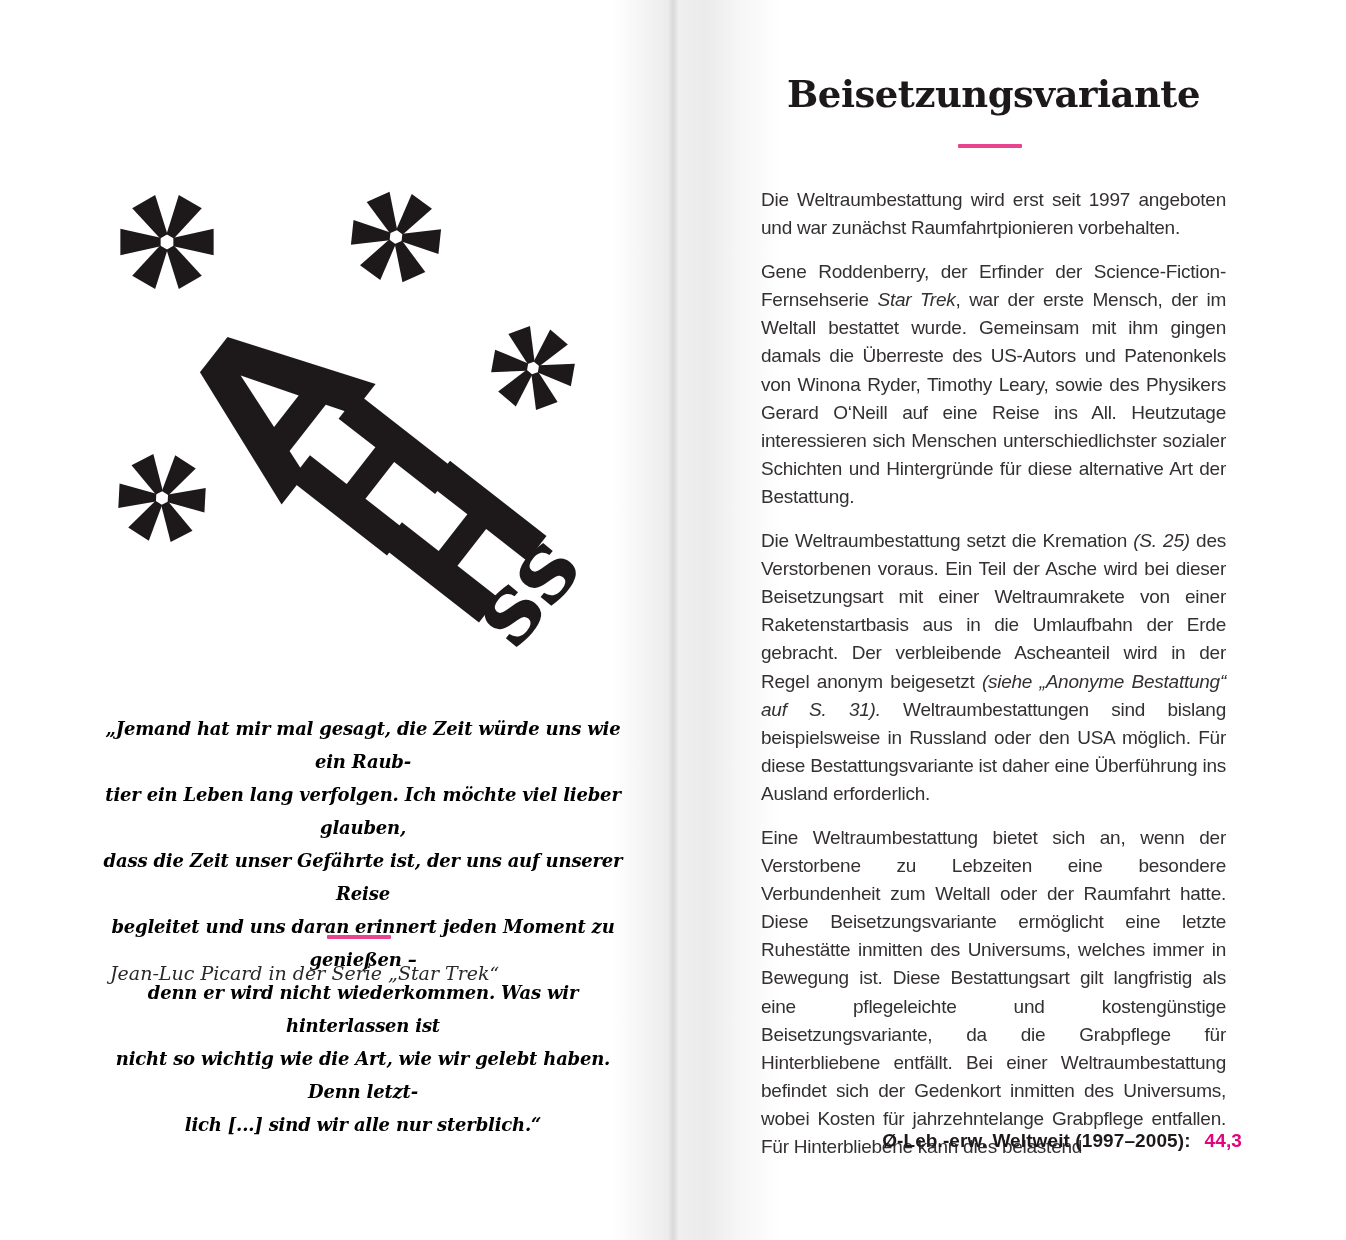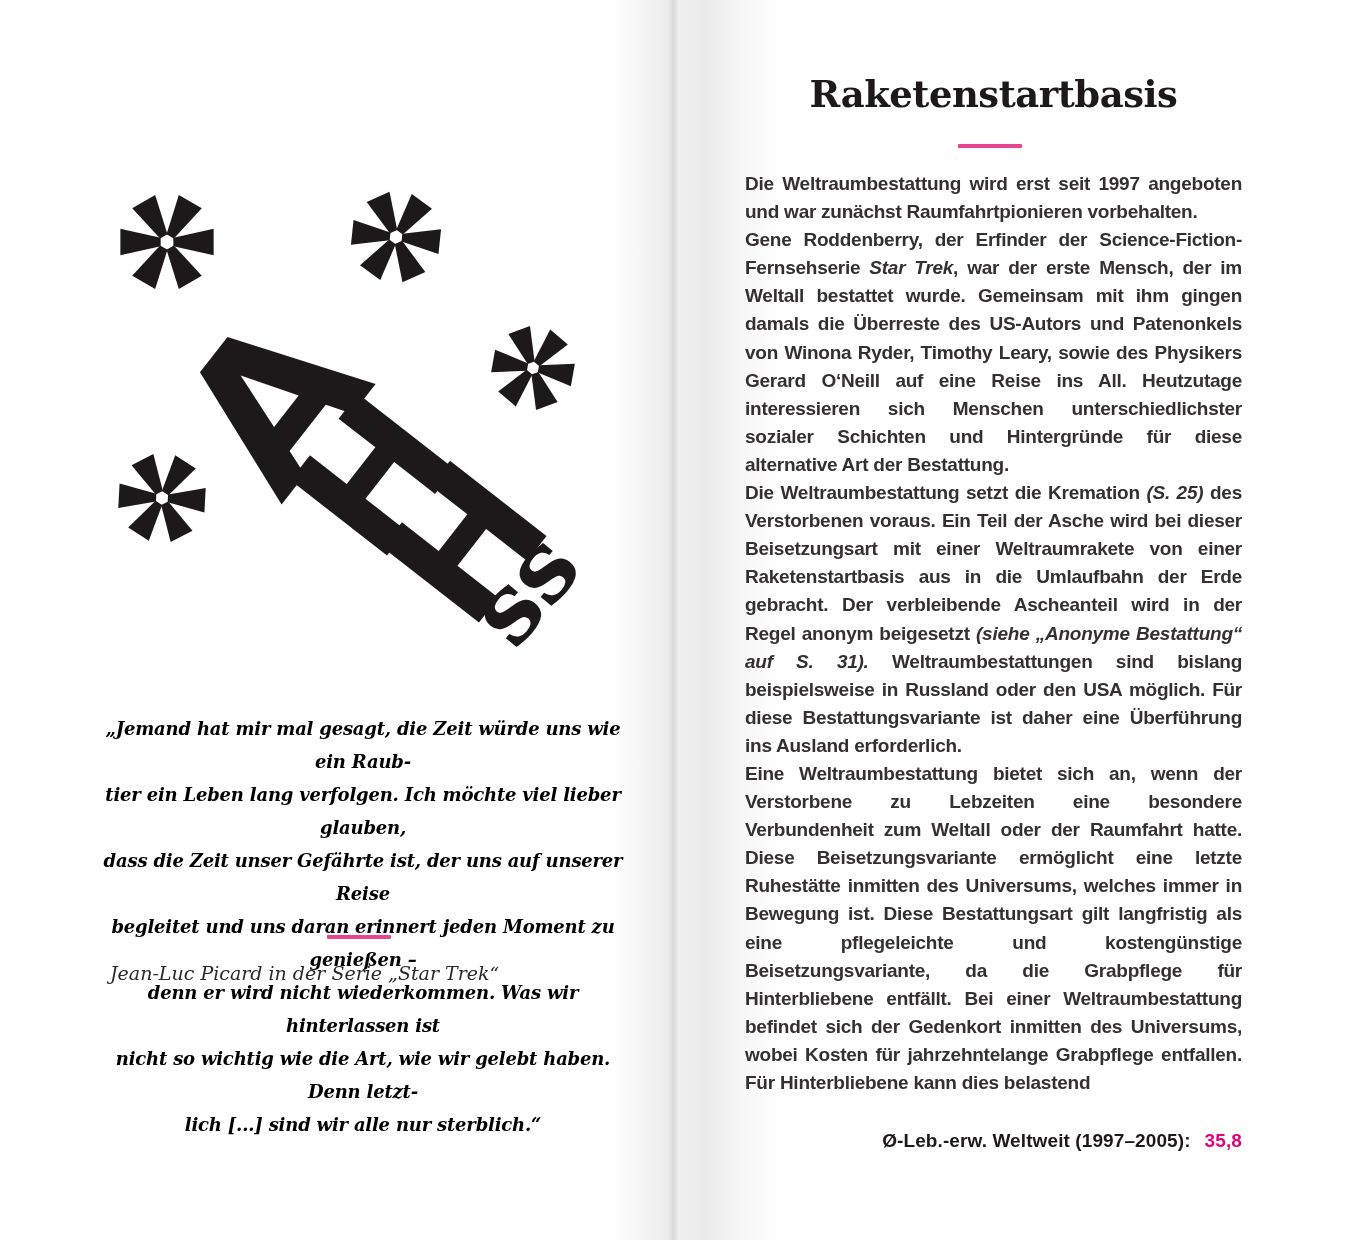--- a/index.html
+++ b/index.html
@@ -35,21 +35,21 @@
     color:#2c2829;text-align:left;}
 
   
   .page-title{position:absolute;left:745px;top:72px;width:497px;margin:0;
     font-family:"DejaVu Serif",serif;font-weight:bold;font-size:37px;
     letter-spacing:-0.5px;color:#1d191a;text-align:center;}
   .title-divider{left:958px;top:144px;height:3.5px;}
   .article-body{position:absolute;left:745px;top:170px;width:497px;
     font-size:19px;line-height:28.1px;letter-spacing:-0.25px;color:#343031;
     text-align:justify;}
-  .article-body p{margin:0;font-weight:bold;}
+  .article-body p{margin:16px;}
   .article-body em{font-style:italic;}
   .page-footer{position:absolute;left:745px;top:1130px;width:497px;
     text-align:right;font-weight:bold;font-size:19px;color:#1d191a;letter-spacing:0.1px;}
   .page-footer .stat-value{color:#e2047e;margin-left:14px;}
 </style>
 </head>
 <body>
 
 <div class="spread">
 
@@ -106,29 +106,29 @@
 nicht so wichtig wie die Art, wie wir gelebt haben. Denn letzt-
 lich [...] sind wir alle nur sterblich.“</div>
 
     <div class="divider quote-divider"></div>
 
     <div class="attribution">Jean-Luc Picard in der Serie „Star Trek“</div>
   </section>
 
   <section>
 
-    <h1 class="page-title">Raketenstartbasis</h1>
+    <h1 class="page-title">Beisetzungsvariante</h1>
 
     <div class="divider title-divider"></div>
 
     <div class="article-body">
         <p><span>Die Weltraumbestattung wird erst seit 1997 angeboten und war zunächst Raumfahrtpionieren vorbehalten.</span></p>
         <p><span>Gene Roddenberry, der Erfinder der Science-Fiction-Fernsehserie </span><em>Star Trek</em><span>, war der erste Mensch, der im Weltall bestattet wurde. Gemeinsam mit ihm gingen damals die Überreste des US-Autors und Patenonkels von Winona Ryder, Timothy Leary, sowie des Physikers Gerard O‘Neill auf eine Reise ins All. Heutzutage interessieren sich Menschen unterschiedlichster sozialer Schichten und Hintergründe für diese alternative Art der Bestattung.</span></p>
         <p><span>Die Weltraumbestattung setzt die Kremation </span><em>(S. 25)</em><span> des Verstorbenen voraus. Ein Teil der Asche wird bei dieser Beisetzungsart mit einer Weltraumrakete von einer Raketenstartbasis aus in die Umlaufbahn der Erde gebracht. Der verbleibende Ascheanteil wird in der Regel anonym beigesetzt </span><em>(siehe „Anonyme Bestattung“ auf S. 31).</em><span> Weltraumbestattungen sind bislang beispielsweise in Russland oder den USA möglich. Für diese Bestattungsvariante ist daher eine Überführung ins Ausland erforderlich.</span></p>
         <p><span>Eine Weltraumbestattung bietet sich an, wenn der Verstorbene zu Lebzeiten eine besondere Verbundenheit zum Weltall oder der Raumfahrt hatte. Diese Beisetzungsvariante ermöglicht eine letzte Ruhestätte inmitten des Universums, welches immer in Bewegung ist. Diese Bestattungsart gilt langfristig als eine pflegeleichte und kostengünstige Beisetzungsvariante, da die Grabpflege für Hinterbliebene entfällt. Bei einer Weltraumbestattung befindet sich der Gedenkort inmitten des Universums, wobei Kosten für jahrzehntelange Grabpflege entfallen. Für Hinterbliebene kann dies belastend</span></p>
       </div>
 
     <div class="page-footer">
-      <span>Ø-Leb.-erw. Weltweit (1997–2005):</span><span class="stat-value">35,8</span>
+      <span>Ø-Leb.-erw. Weltweit (1997–2005):</span><span class="stat-value">44,3</span>
     </div>
   </section>
 
 </div>
 
 </body></html>

